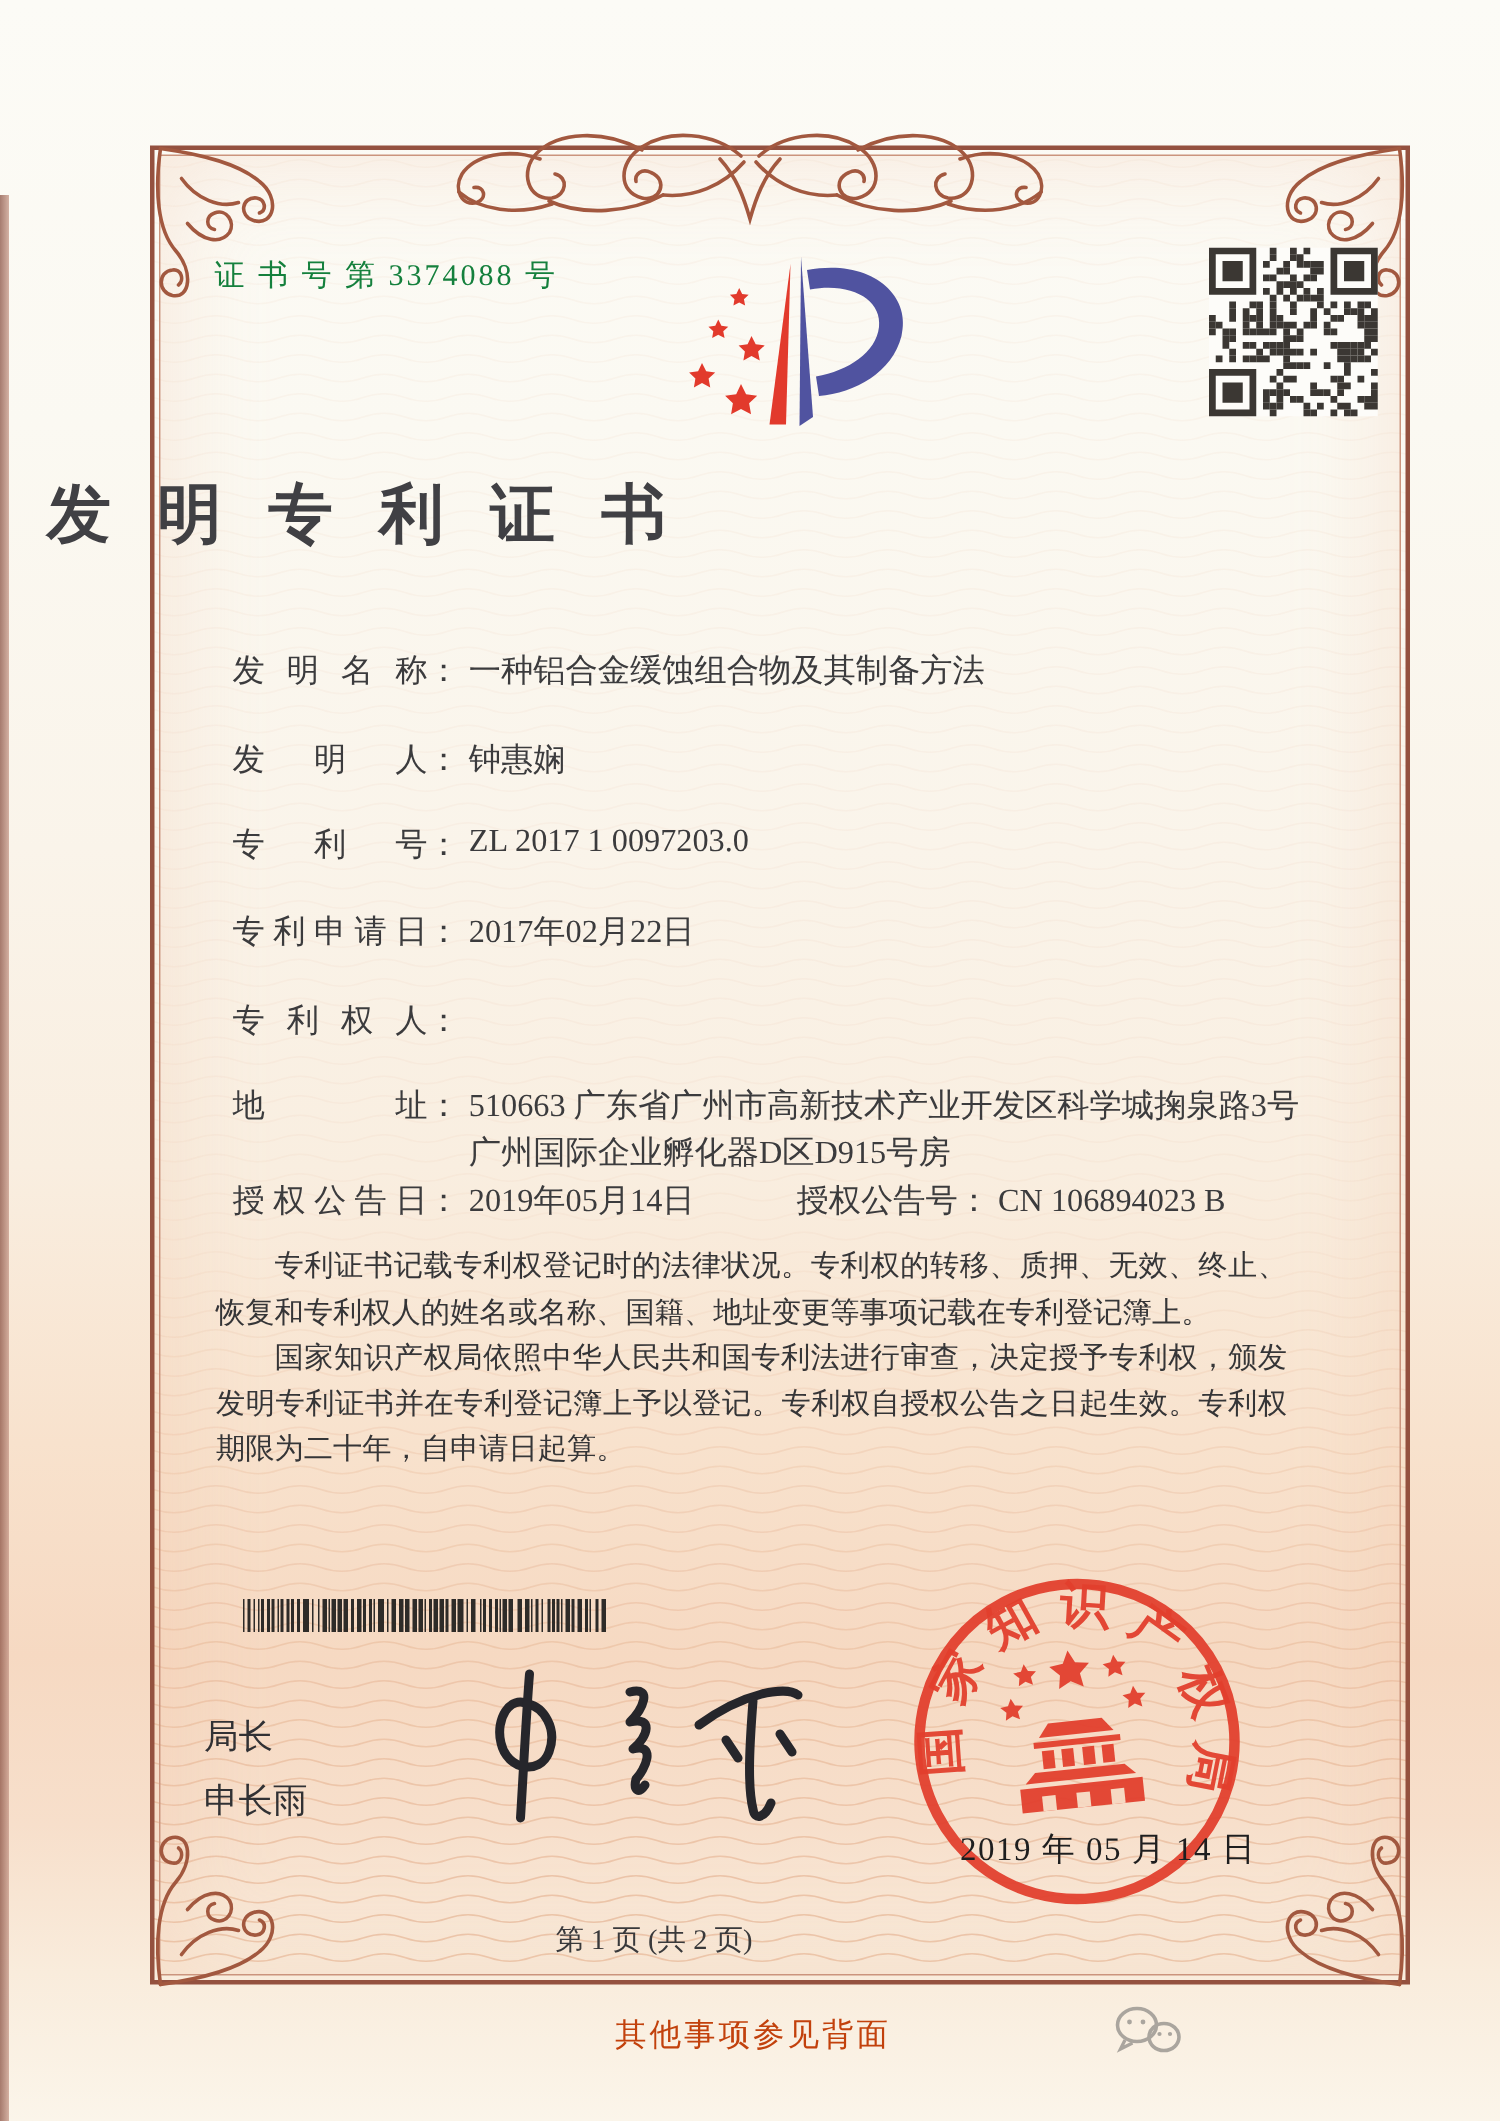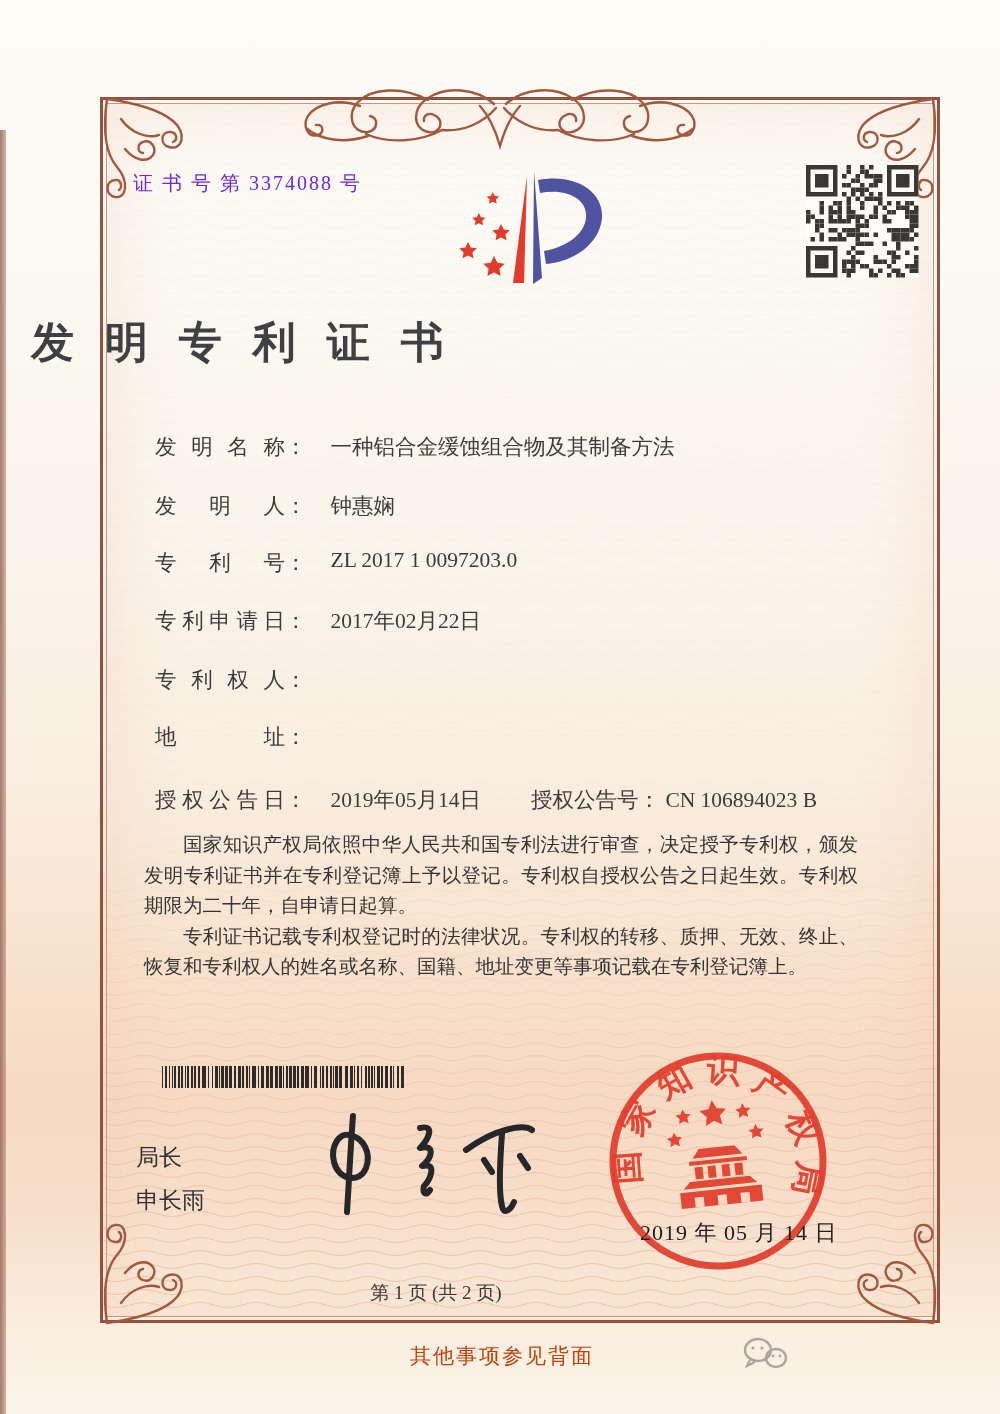--- a/index.html
+++ b/index.html
@@ -15,28 +15,28 @@
   .scan-edge{position:absolute;left:0;top:130px;width:6px;height:1284px;
       background:linear-gradient(90deg,#8a5244,#c79a8a);
       opacity:.75;}
   .frame{position:absolute;left:100px;top:97px;width:840px;height:1226px;
       border:3px solid #94513f;box-sizing:border-box;}
   .frame-inner{position:absolute;inset:3px;border:1px solid #cb947d;
       box-shadow:inset 0 0 70px rgba(238,186,152,.30);}
   #orn{position:absolute;left:0;top:0;pointer-events:none;}
   #orn path{fill:none;stroke:#a2583f;stroke-width:2.4;stroke-linecap:round;}
   .abs{position:absolute;}
-  .cert-no{left:133px;top:170px;font-size:20px;letter-spacing:2px;color:#6d28d9;}
+  .cert-no{left:143px;top:170px;font-size:20px;letter-spacing:2px;color:#15803d;}
   .title{left:0;top:314px;width:1000px;text-align:left;font-size:43px;
       font-weight:700;letter-spacing:.72em;text-indent:.72em;color:#404044;}
   .field-row{left:155px;width:720px;font-size:21.5px;color:#3b3b3d;
       display:flex;align-items:flex-start;}
   .flabel{display:inline-block;width:130px;text-align:justify;text-align-last:justify;flex:none;}
   .fcolon{flex:none;}
-  .fvalue{margin-left:24px;}
+  .fvalue{margin-left:6px;}
   .faddr{width:578px;line-height:31px;}
   .grant2{position:absolute;left:376px;top:0;white-space:nowrap;}
   .bodytext{left:144px;top:830px;width:714px;font-size:19.5px;line-height:30.6px;
       text-align:justify;color:#353537;}
   .bodytext p{margin:0;text-indent:2em;}
   #barcode{left:162px;top:1066px;}
   .officer{left:136px;top:1138px;font-family:Liberation Mono, monospace;
       font-size:23px;line-height:43px;font-weight:500;color:#313134;}
   #sig{left:296px;top:1098px;}
   #sig path{fill:none;stroke:#26262b;stroke-width:6;stroke-linecap:round;stroke-linejoin:round;}
@@ -425,34 +425,35 @@
     <span class="fcolon">：</span>
   <span class="fvalue">2017年02月22日</span>
 </div>
 <div class="abs field-row" style="top:665px">
   <span class="flabel">专利权人</span>
     <span class="fcolon">：</span>
 </div>
 <div class="abs field-row" style="top:722px">
   <span class="flabel">地址</span>
     <span class="fcolon">：</span>
+  <span class="fvalue faddr">510663 广东省广州市高新技术产业开发区科学城掬泉路3号广州国际企业孵化器D区D915号房</span>
 </div>
 <div class="abs field-row" style="top:785px;position:absolute">
   <span class="flabel">授权公告日</span>
     <span class="fcolon">：</span>
   <span class="fvalue">2019年05月14日</span>
   <span class="grant2">
     <span>授权公告号</span><span>：</span>
     <span>CN 106894023 B</span>
   </span>
 </div>
 
 <div class="abs bodytext">
+  <p>专利证书记载专利权登记时的法律状况。专利权的转移、质押、无效、终止、恢复和专利权人的姓名或名称、国籍、地址变更等事项记载在专利登记簿上。</p>
   <p>国家知识产权局依照中华人民共和国专利法进行审查，决定授予专利权，颁发发明专利证书并在专利登记簿上予以登记。专利权自授权公告之日起生效。专利权期限为二十年，自申请日起算。</p>
-  <p>专利证书记载专利权登记时的法律状况。专利权的转移、质押、无效、终止、恢复和专利权人的姓名或名称、国籍、地址变更等事项记载在专利登记簿上。</p>
 </div>
 
 <svg id="barcode" class="abs" width="248" height="22">
     <rect x="0" y="0" width="1" height="22" fill="#2e2b28"></rect>
     <rect x="3" y="0" width="2" height="22" fill="#2e2b28"></rect>
     <rect x="7" y="0" width="1" height="22" fill="#2e2b28"></rect>
     <rect x="10" y="0" width="1" height="22" fill="#2e2b28"></rect>
     <rect x="12" y="0" width="2" height="22" fill="#2e2b28"></rect>
     <rect x="16" y="0" width="2" height="22" fill="#2e2b28"></rect>
     <rect x="19" y="0" width="2" height="22" fill="#2e2b28"></rect>

